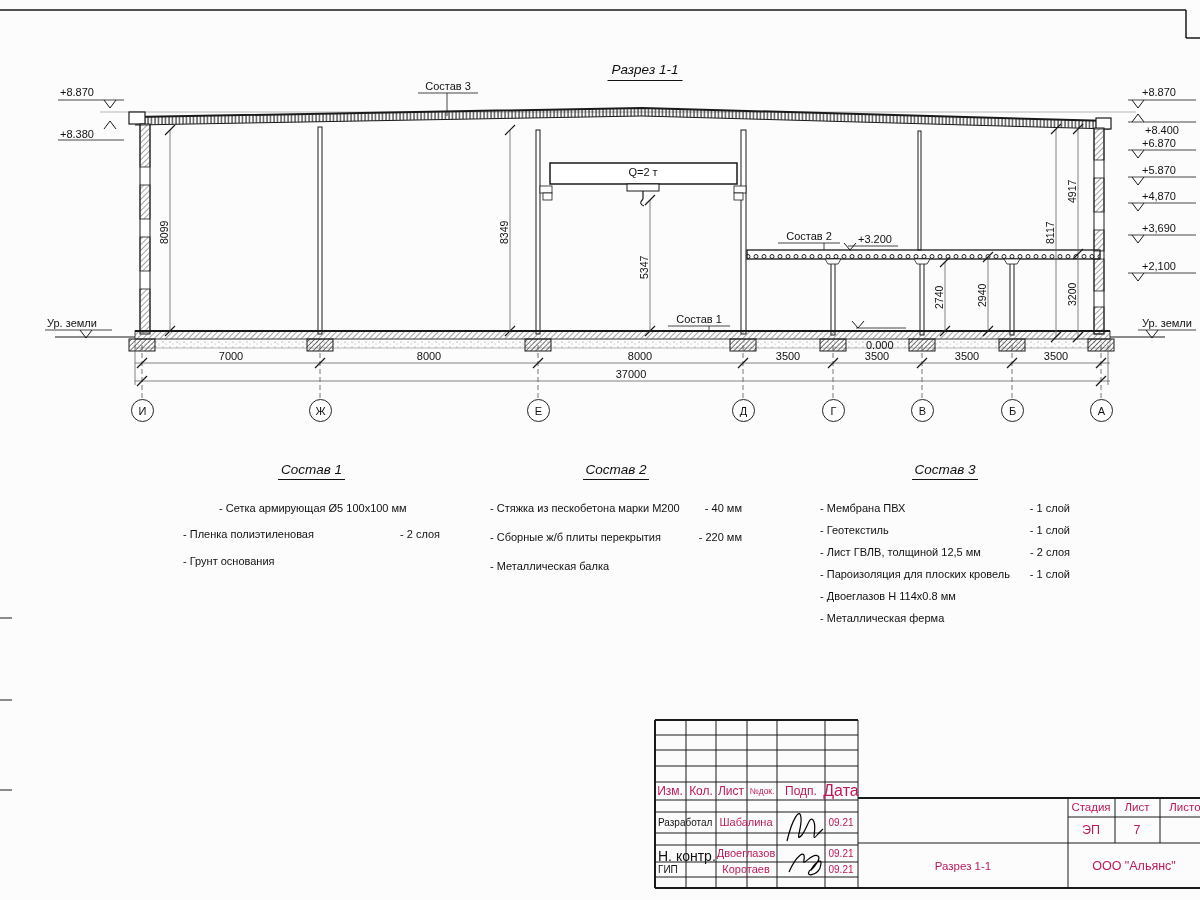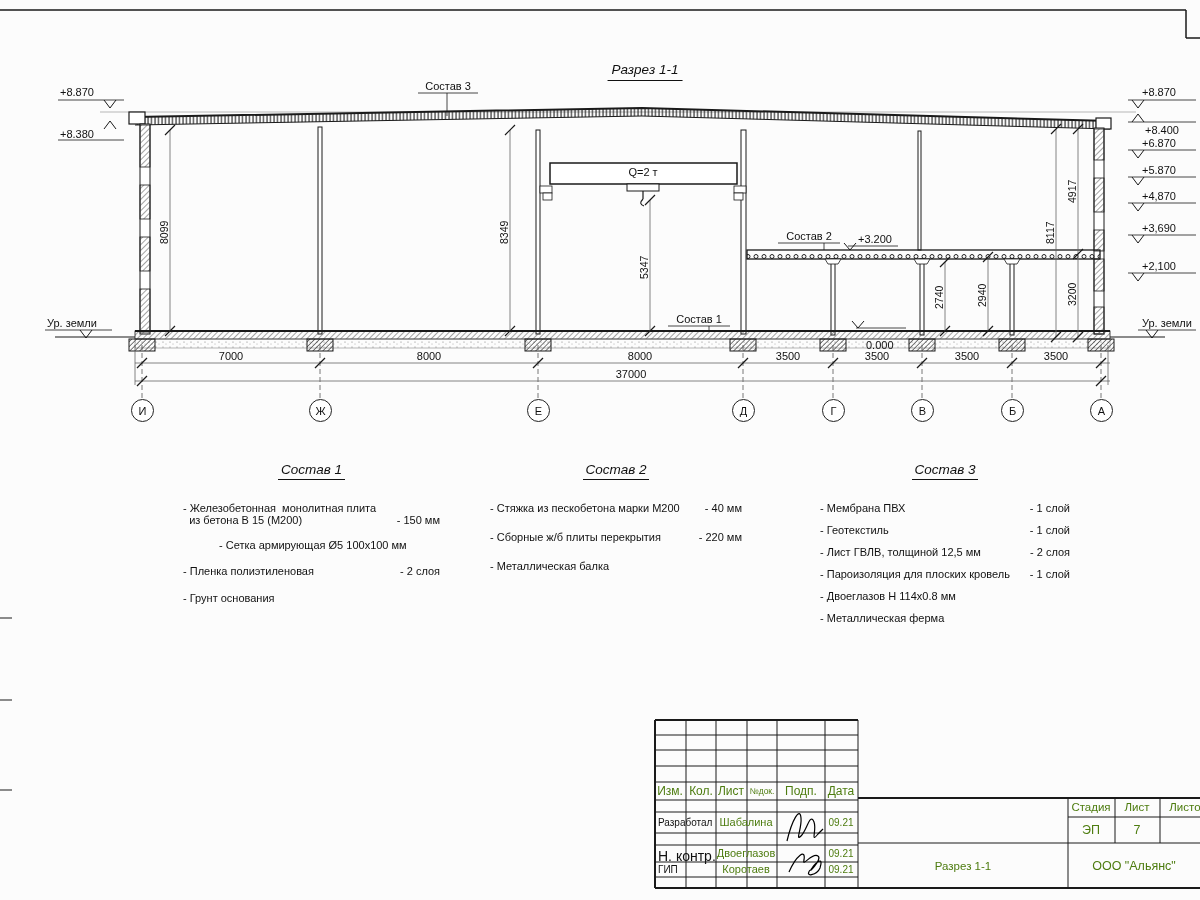--- a/index.html
+++ b/index.html
@@ -2,21 +2,21 @@
 <html><head>
 <meta charset="utf-8">
 <style>
   html,body{margin:0;padding:0;}
   body{width:1200px;height:900px;background:#fcfcfc;overflow:hidden;position:relative;
        font-family:"Liberation Sans",sans-serif;color:#111;}
   #sheet{position:absolute;left:0;top:0;width:1200px;height:900px;text-decoration:underline;}
   svg{position:absolute;left:0;top:0;}
   .t{position:absolute;font-size:11px;color:#111;white-space:nowrap;line-height:1.15;}
   .tc{transform:translateX(-50%);}
-  .tbc{position:absolute;transform:translate(-50%,-50%);white-space:nowrap;color:#4d7c0f;}
+  .tbc{position:absolute;transform:translate(-50%,-50%);white-space:nowrap;color:#be185d;}
   .vt{position:absolute;font-size:10.5px;color:#111;white-space:nowrap;
       transform:rotate(-90deg);transform-origin:0 0;}
   .it{font-style:italic;}
   .axis{position:absolute;width:21px;height:21px;border:1.2px solid #222;border-radius:50%;
         background:#fff;display:flex;align-items:center;justify-content:center;font-size:11px;}
   .mlist{position:absolute;}
   .mtitle{font-style:italic;font-size:13.5px;text-align:center;margin:0 auto 22px;
           display:block;width:max-content;border-bottom:1px solid #111;padding:0 3px 2px;}
   .mrow{display:flex;justify-content:space-between;align-items:flex-end;font-size:11px;}
   .mrow .lab{white-space:pre-wrap;}
@@ -206,25 +206,20 @@
     </div>
   <div class="axis" style="left:1001px;top:399px;">
       <span>Б</span>
     </div>
   <div class="axis" style="left:1090px;top:399px;">
       <span>А</span>
     </div>
 
   <div class="mlist" style="left:183px;top:462px;width:257px;">
     <span class="mtitle">Состав 1</span>
-    <div class="mrow" style="margin-bottom:13px;">
-        <span class="lab">- Железобетонная  монолитная плита
-  из бетона В 15 (М200)</span>
-        <span class="val">- 150 мм</span>
-      </div>
     <div class="mrow" style="margin-bottom:14px;margin-left:36px;">
         <span class="lab">- Сетка армирующая Ø5 100х100 мм</span>
         <span class="val"></span>
       </div>
     <div class="mrow" style="margin-bottom:15px;">
         <span class="lab">- Пленка полиэтиленовая</span>
         <span class="val">-  2 слоя</span>
       </div>
     <div class="mrow">
         <span class="lab">- Грунт основания</span>
@@ -274,21 +269,21 @@
         <span class="lab">- Металлическая ферма</span>
         <span class="val"></span>
       </div>
   </div>
 
   <span class="tbc" style="left:670px;top:791px;font-size:12px;">Изм.</span>
   <span class="tbc" style="left:701px;top:791px;font-size:12px;">Кол.</span>
   <span class="tbc" style="left:731px;top:791px;font-size:12px;">Лист</span>
   <span class="tbc" style="left:762px;top:791px;font-size:8.5px;">№док.</span>
   <span class="tbc" style="left:801px;top:791px;font-size:12px;">Подп.</span>
-  <span class="tbc" style="left:841px;top:791px;font-size:12px;">Дата</span>
+  <span class="tbc" style="left:841px;top:791px;font-size:16px;">Дата</span>
 
   <span class="t" style="left:658px;top:817px;font-size:10px;">Разработал</span>
   <span class="tbc" style="left:746px;top:822px;font-size:11px;">Шабалина</span>
   <span class="tbc" style="left:841px;top:822px;font-size:10px;">09.21</span>
   <span class="t" style="left:658px;top:848px;font-size:14px;">Н. контр.</span>
   <span class="tbc" style="left:746px;top:853px;font-size:11px;">Двоеглазов</span>
   <span class="tbc" style="left:841px;top:853px;font-size:10px;">09.21</span>
   <span class="t" style="left:658px;top:864px;font-size:10px;">ГИП</span>
   <span class="tbc" style="left:746px;top:869px;font-size:11px;">Коротаев</span>
   <span class="tbc" style="left:841px;top:869px;font-size:10px;">09.21</span>

